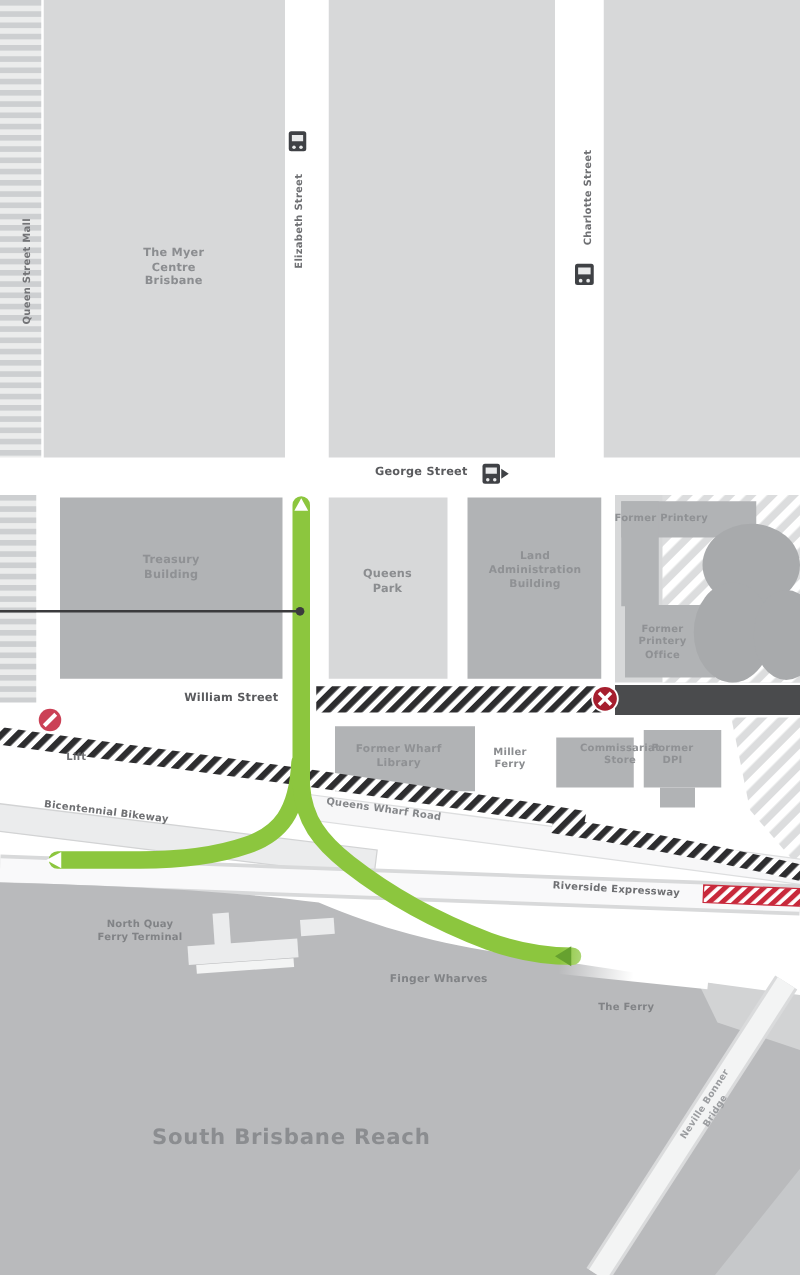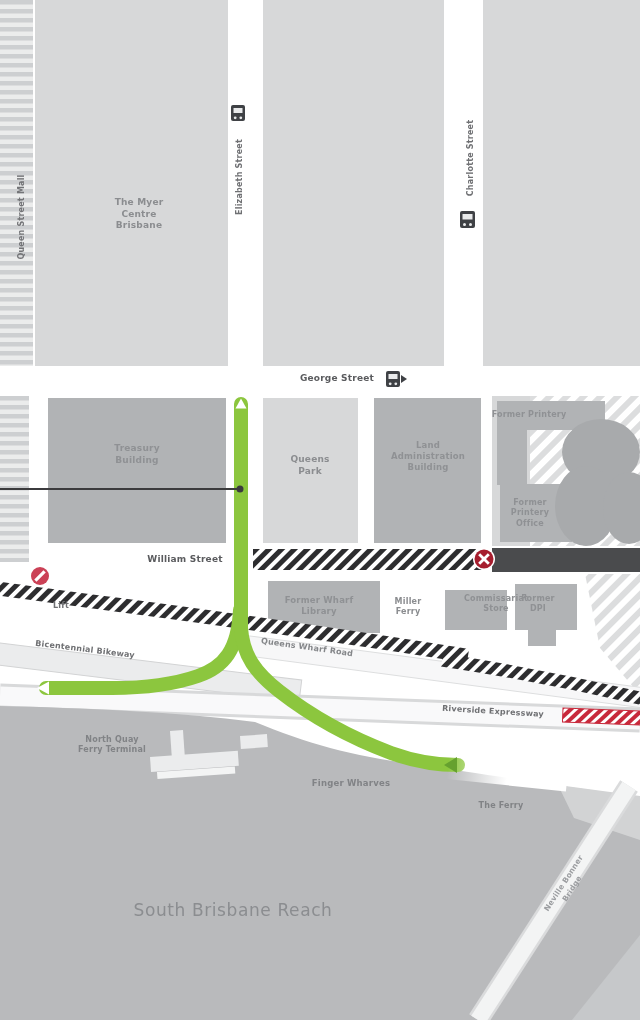--- a/index.html
+++ b/index.html
@@ -6,21 +6,21 @@
   #stage{position:relative;width:640px;height:1020px;overflow:hidden;background:#fff;
          font-family:"DejaVu Sans","Liberation Sans",sans-serif;}
   #stage svg{position:absolute;left:0;top:0;}
   .lbl{position:absolute;transform:translate(-50%,-50%);white-space:pre-line;text-align:center;
        font-weight:bold;line-height:1.3;letter-spacing:.2px;pointer-events:none;}
   .r-90{transform:translate(-50%,-50%) rotate(-90deg);}
   .r7{transform:translate(-50%,-50%) rotate(7deg);}
   .r8{transform:translate(-50%,-50%) rotate(8deg);}
   .r3{transform:translate(-50%,-50%) rotate(3.5deg);}
   .rB{transform:translate(-50%,-50%) rotate(-57deg);}
-  .big{font-weight:normal;letter-spacing:.6px;}
+  .big{font-weight:bold;letter-spacing:.6px;}
 </style>
 </head>
 <body>
 
 <div id="stage">
 
 <svg width="640" height="1020" viewBox="0 0 640 1020">
   <defs>
     <pattern id="hatchBW" patternUnits="userSpaceOnUse" width="9" height="9" patternTransform="rotate(45)">
       <rect width="9" height="9" fill="#ffffff"></rect>

